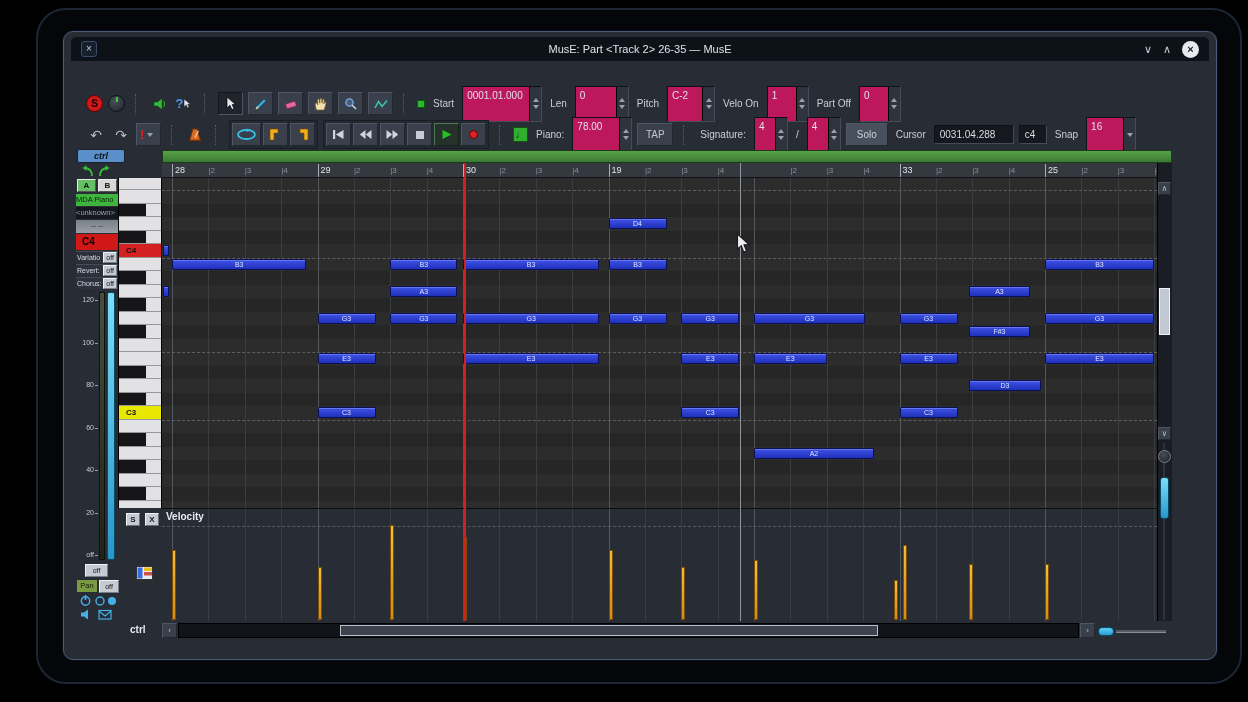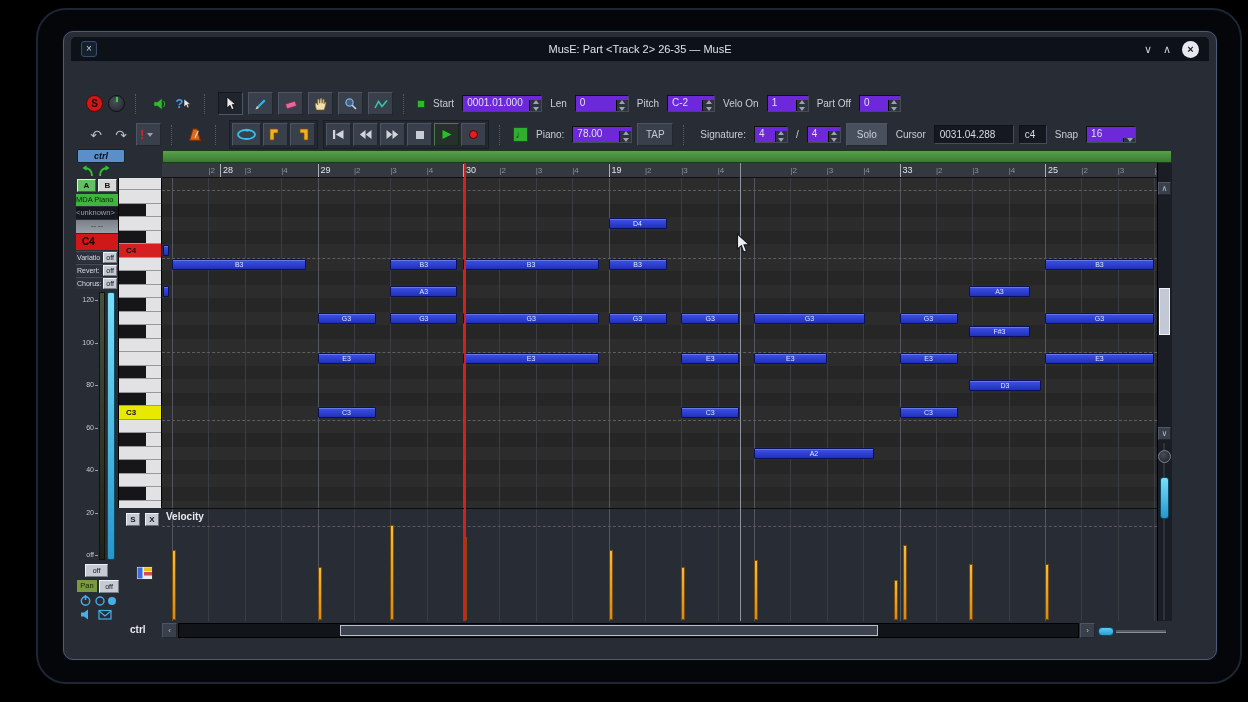--- a/index.html
+++ b/index.html
@@ -35,22 +35,22 @@
              align-items:center; padding-left:10px; gap:5px; }
   .tb1 { top:88px; } .tb2 { top:119px; }
   .sep { width:4px; height:20px; border-left:1px dotted #565c66; margin:0 5px; }
   .tbtn { height:23px; min-width:25px; background:#3a404b; border:1px solid;
           border-color:#4e5664 #22262e #22262e #4e5664; display:flex; align-items:center;
           justify-content:center; padding:0 3px; }
   .tbtn.pressed { background:#20242c; border-color:#14171d #4e5664 #4e5664 #14171d; }
   .tbtn.play-on { background:#25312a; border-color:#4e7a52 #14271a #14271a #4e7a52; }
   .flatbtn { height:20px; min-width:20px; display:flex; align-items:center; justify-content:center; }
   .tlabel { color:#c9ced6; font-size:10px; margin:0 3px; white-space:nowrap; }
-  .spinbox { display:flex; height:17px; background:#6d28d9; border:1px solid;
-             border-color:#0e1117 #454c58 #454c58 #0e1117;align-items:flex-end; }
+  .spinbox { display:flex; height:36px; background:#be185d; border:1px solid;
+             border-color:#0e1117 #454c58 #454c58 #0e1117; }
   .spinbox .val { padding:0 4px; color:#dde1e8; font-size:10px; line-height:17px; white-space:nowrap; }
   .spin-btns { width:12px; margin-left:auto; display:flex; flex-direction:column; justify-content:center;
                gap:3px; background:#2e333d; border-left:1px solid #000; }
   .tri-up { width:0; height:0; border-left:3px solid transparent; border-right:3px solid transparent;
             border-bottom:4px solid #9aa2b0; margin:0 auto; }
   .tri-dn { width:0; height:0; border-left:3px solid transparent; border-right:3px solid transparent;
             border-top:4px solid #9aa2b0; margin:0 auto; }
   .display-field { height:19px; background:#15181f; border:1px solid;
                    border-color:#0e1117 #454c58 #454c58 #0e1117; color:#d8dce0;
                    font-size:10px; line-height:17px; padding:0 5px; white-space:nowrap; }
@@ -421,21 +421,21 @@
   <svg class="abs" style="left:80px;top:608px" width="13" height="13" viewBox="0 0 13 13">
       <path d="M1 4.5 H4 L8 1.5 V11.5 L4 8.5 H1 Z" fill="#45b0e8"></path>
     </svg>
   <svg class="abs" style="left:98px;top:608px" width="14" height="13" viewBox="0 0 14 13">
       <rect x="1" y="2.5" width="12" height="8.5" fill="none" stroke="#45b0e8" stroke-width="1.2"></rect>
       <path d="M1 3 L7 8 L13 3" fill="none" stroke="#45b0e8" stroke-width="1.2"></path>
     </svg>
 
   <div class="green-strip"></div>
   <div class="ruler" id="ruler">
-      <div class="rm" style="left: 10px; margin-left: 48px;">28</div>
+      <div class="rm" style="left: 10px;">28</div>
       <div class="rb" style="left: 46.375px;">|2</div>
       <div class="rb" style="left: 82.75px;">|3</div>
       <div class="rb" style="left: 119.125px;">|4</div>
       <div class="rm" style="left: 155.5px;">29</div>
       <div class="rb" style="left: 191.875px;">|2</div>
       <div class="rb" style="left: 228.25px;">|3</div>
       <div class="rb" style="left: 264.625px;">|4</div>
       <div class="rm" style="left: 301px;">30</div>
       <div class="rb" style="left: 337.375px;">|2</div>
       <div class="rb" style="left: 373.75px;">|3</div>

